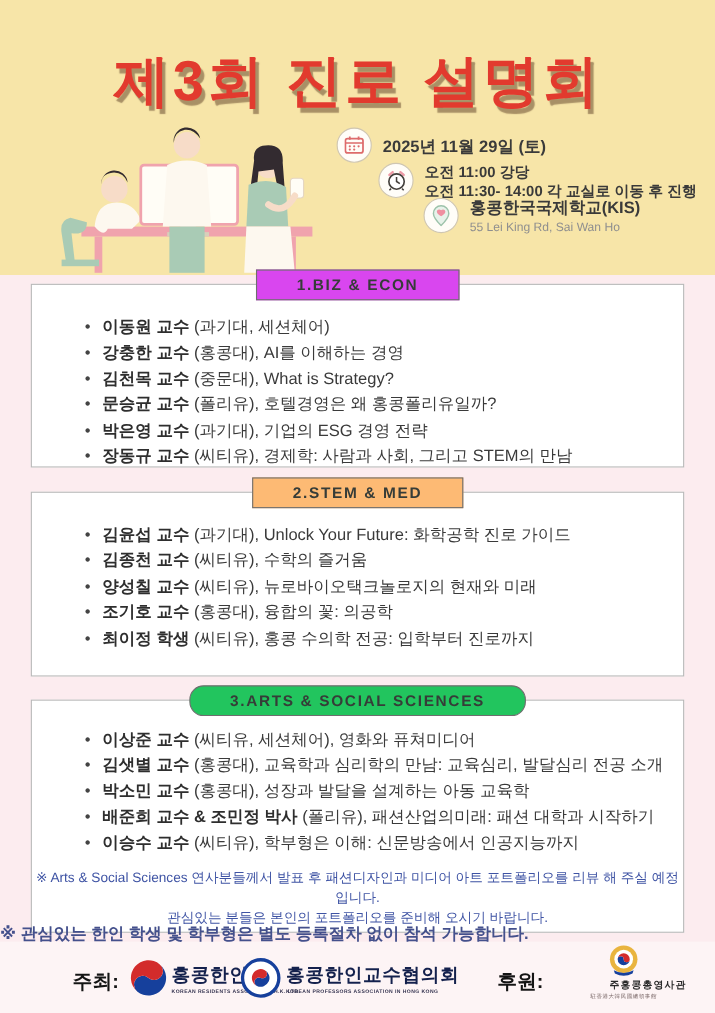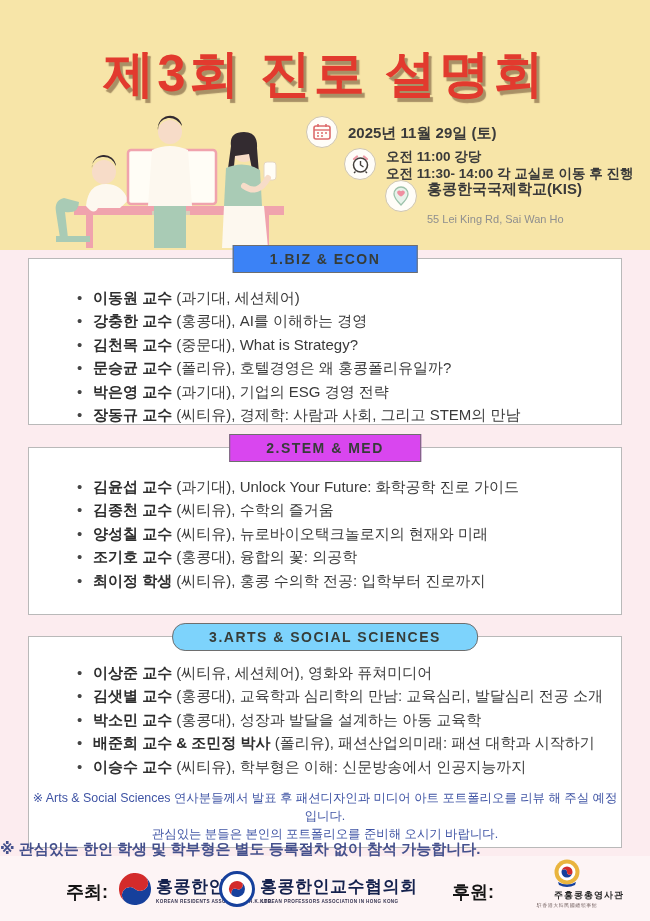--- a/index.html
+++ b/index.html
@@ -14,34 +14,34 @@
            font-size:51px; font-weight:800; color:#e23a2e; letter-spacing:3px;
            text-shadow:3px 4px 1px rgba(104,74,48,.55); }
 
   .info-row { position:absolute; display:flex; align-items:flex-start; }
   .icon-circle { width:32px; height:32px; border-radius:50%; background:#fffdf8;
                  border:1px solid #cfc6b2; display:flex; align-items:center; justify-content:center; flex:0 0 32px; }
   .info-text { margin-left:10px; color:#3a3a3a; }
   .info-date { font-size:15px; font-weight:700; padding-top:8px; }
   .info-time { font-size:13.5px; font-weight:700; line-height:17px; padding-top:0; }
   .info-venue { font-size:15px; font-weight:700; }
-  .info-addr { font-size:11px; font-weight:400; color:#8f8f8f; margin-top:14px; }
+  .info-addr { font-size:11px; font-weight:400; color:#8f8f8f; margin-top:2px; }
 
   .illu { position:absolute; left:12px; top:110px; }
 
   .card { position:absolute; left:28px; width:594px; background:#fff; border:1px solid #b9b9b9; }
   .card1 { top:258px; height:167px; }
   .card2 { top:447px; height:168px; }
   .card3 { top:636px; height:212px; }
   .chip { position:absolute; top:-14px; left:50%; transform:translateX(-50%);
           padding:5px 36px; border:1px solid #6e6e6e; font-size:14px; font-weight:700;
           letter-spacing:1.5px; color:#363c38; white-space:nowrap; }
-  .chip-1 { background:#3b82f6;text-align:center; }
-  .chip-2 { background:#d946ef; }
-  .chip-3 { background:#7dd3fc;border-radius:13px; }
+  .chip-1 { background:#d946ef;text-align:center; }
+  .chip-2 { background:#fdba74; }
+  .chip-3 { background:#22c55e;border-radius:13px; }
   .list { margin:27px 0 0 48px; }
   .card3 .list { margin-top:24px; }
   .row { font-size:15px; line-height:23.4px; color:#3a3a3a; }
   .bullet { display:inline-block; width:16px; color:#444; }
   .p-name { font-weight:700; color:#2e2e2e;text-align:center; }
   .p-rest { font-weight:400; }
 
   .note { margin-top:11px; text-align:center; font-size:12.4px; line-height:18px; color:#3e53a4; }
   .note-prefix { font-weight:400; }
 

